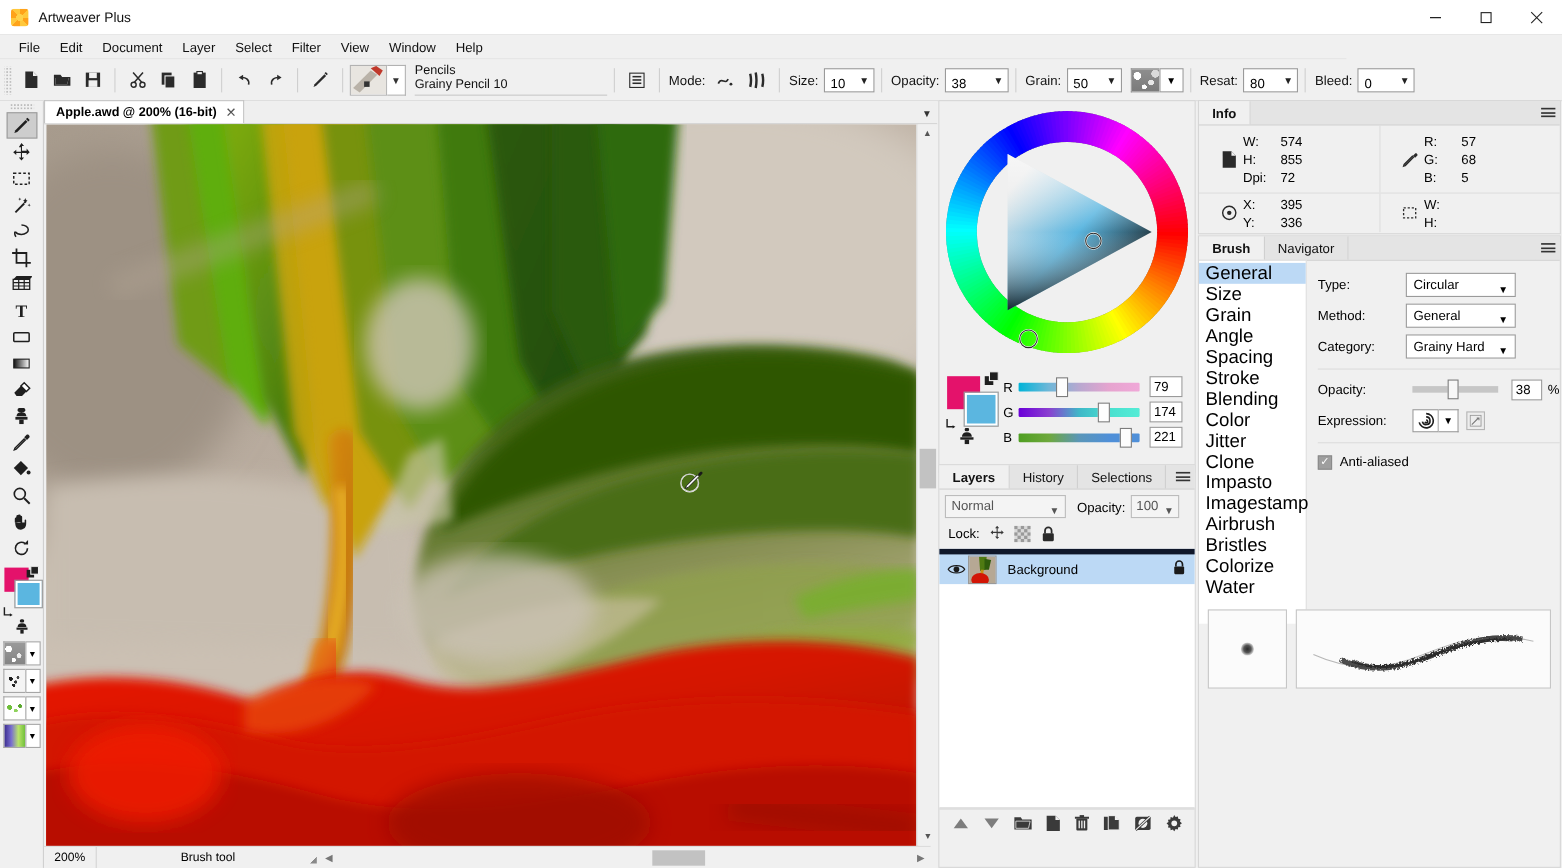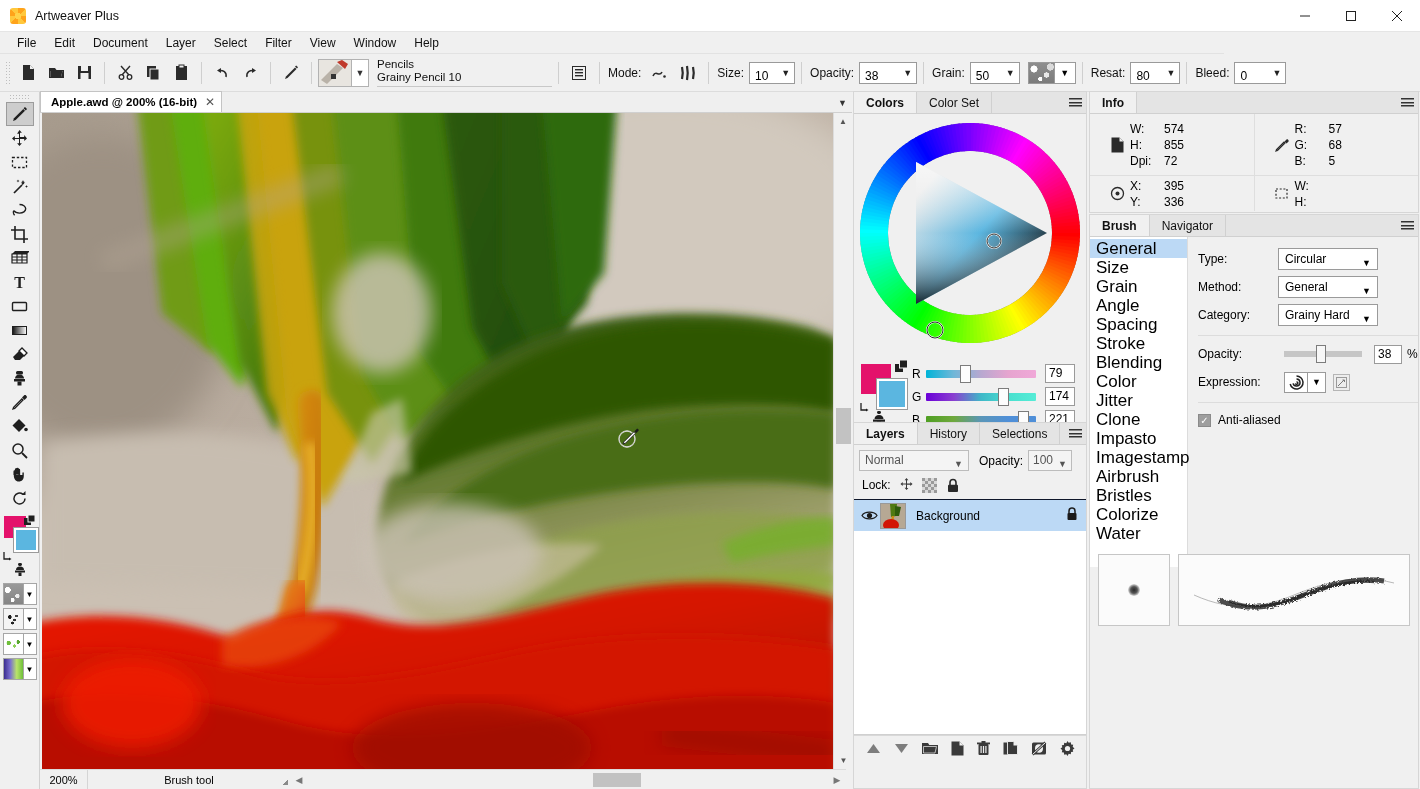--- a/index.html
+++ b/index.html
@@ -198,21 +198,21 @@
               font-size:12px; color:#555; padding-left:5px; line-height:19px; position:relative; }
   .blend-dd .caret { position:absolute; right:5px; top:4px; font-size:9px; }
   .op-label { font-size:12px; margin-left:10px; margin-right:5px; }
   .op-dd { width:44px; height:21px; border:1px solid #bcbcbc; background:#f4f4f4;
            font-size:12px; color:#555; padding-left:4px; line-height:19px; position:relative; }
   .op-dd .caret { position:absolute; right:4px; top:4px; font-size:9px; }
   .lock-row { display:flex; align-items:center; padding:2px 6px 5px 8px; }
   .lock-row .lk { font-size:12px; margin-right:7px; }
   .lock-btn { width:18px; height:18px; display:flex; align-items:center; justify-content:center; margin-right:5px; }
   .layer-row { display:flex; align-items:center; height:32px; background:#bcd9f5; padding:0 8px 0 4px;
-               border-top:1px solid #0f172a; }
+               border-top:5px solid #0f172a; }
   .eye { width:22px; display:flex; align-items:center; justify-content:center; }
   .lthumb { width:26px; height:26px; border:1px solid #999; overflow:hidden; position:relative; }
   .lname { margin-left:10px; font-size:12px; }
   .llock { margin-left:auto; }
   .layer-list-bg { background:#fff; height:236px; border-bottom:1px solid #d0d0d0; }
   .layer-toolbar { height:28px; display:flex; align-items:center; justify-content:center; gap:13px;
                    border-top:1px solid #d8d8d8; }
 
   
   #info-panel { left:1089px; top:91px; width:330px; height:122px; }
@@ -736,28 +736,20 @@
 
   <div class="hscroll">
     <div class="arr">◀</div>
     <div class="track">
       <div class="thumb"></div>
     </div>
     <div class="arr">▶</div>
   </div>
 
   <div class="panel" id="colors-panel">
-    <div class="panel-tabs">
-      <div class="ptab active">Colors</div>
-      <div class="ptab">Color Set</div>
-      <div class="ptab-filler"></div>
-      <div class="ptab-menu">
-          <div class="hamb"></div>
-        </div>
-    </div>
 
     <div class="wheel-area">
       <svg class="wheel" viewBox="0 0 222 222">
         <defs>
           <linearGradient id="triG" x1="0.12" y1="0.12" x2="0.88" y2="0.85">
             <stop offset="0" stop-color="#e8e8e8"></stop>
             <stop offset="0.5" stop-color="#5bb6e0"></stop>
             <stop offset="1" stop-color="#111111"></stop>
           </linearGradient>
           <linearGradient id="triG2" x1="0" y1="0" x2="0" y2="1">

